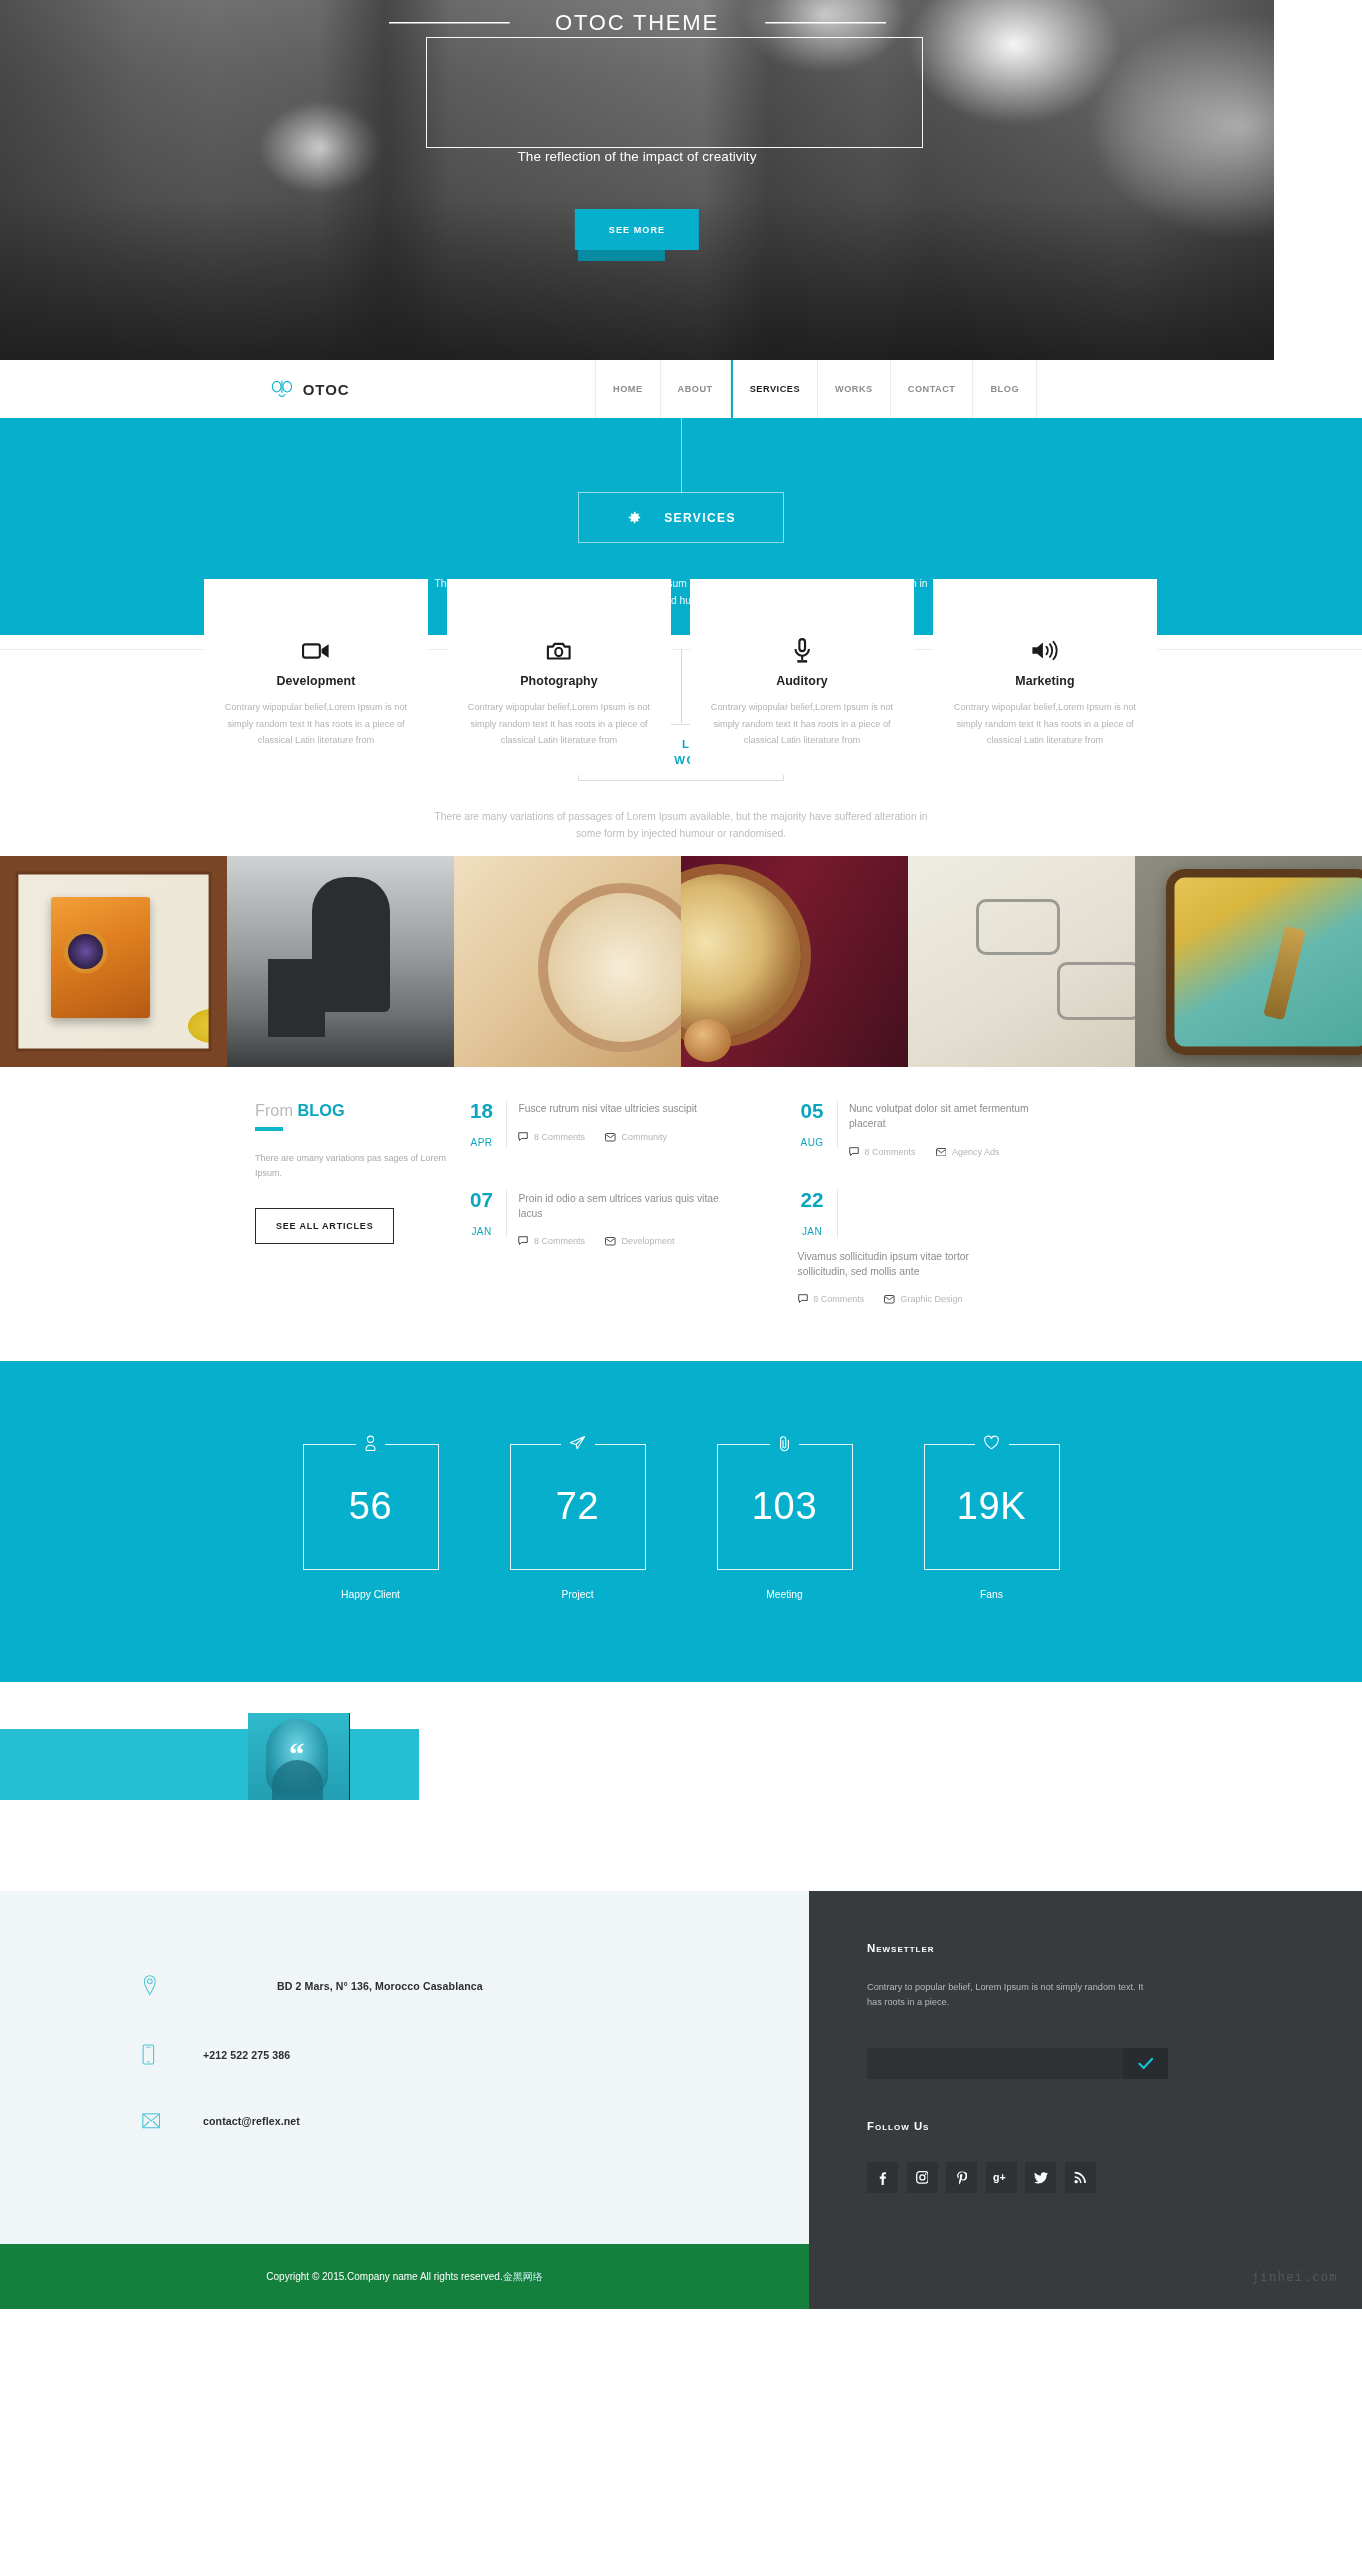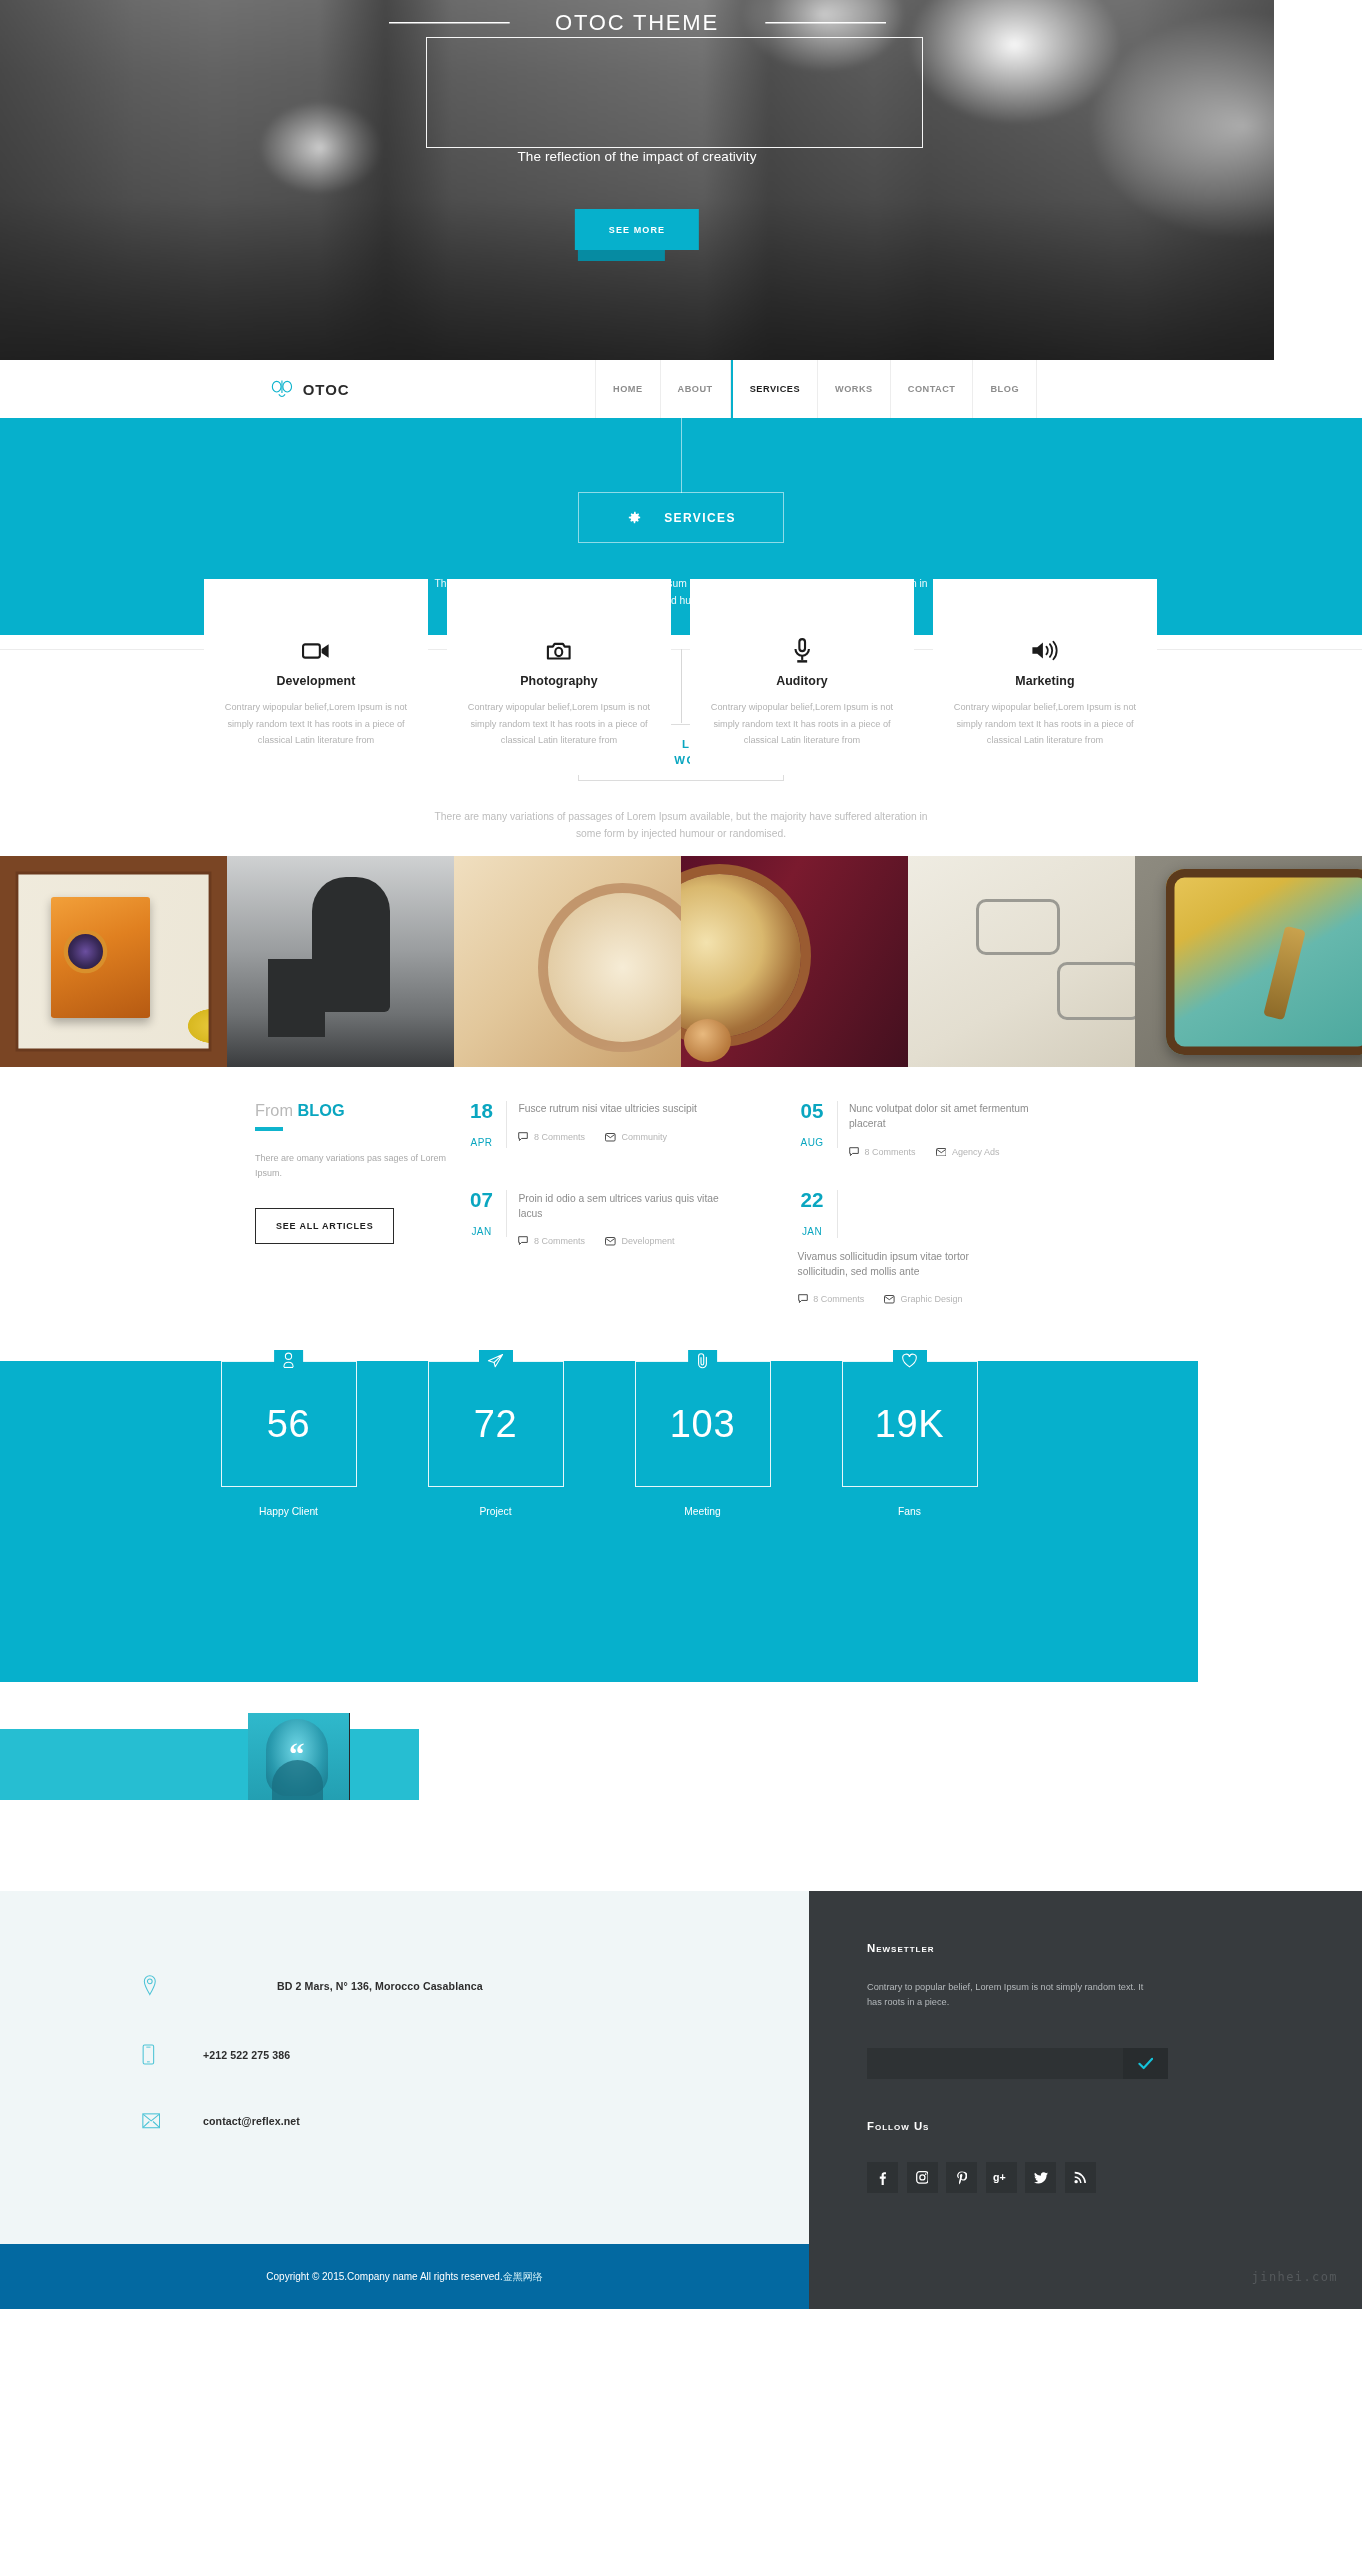--- a/index.html
+++ b/index.html
@@ -385,23 +385,24 @@
   .post-meta span { display: inline-flex; align-items: center; gap: 5.7px; }
   .post.wide .post-body { padding-left: 11.4px; }
   .post.wide { align-items: flex-start; }
   .post.stacked { flex-direction: column; }
   .post.stacked .post-date { border-right: 0.7px solid #e6e6e6; width: 40px; padding-bottom: 1.4px; }
   .post.stacked .post-body { padding-left: 0; padding-top: 11.4px; }
 
   
   .counters {
     background: #06b0cc;
-    width: 1198px;
+    width: 1362px;
     height: 321px;
     display: flex;
+    align-items: center;
     justify-content: center;
     gap: 71px;
     position: relative;
   }
   .counter { width: 136px; text-align: center; }
   .counter-box {
     position: relative;
     height: 126px;
     border: 1.4px solid rgba(255,255,255,0.9);
     display: flex; align-items: center; justify-content: center;
@@ -526,21 +527,21 @@
     display: flex; align-items: center; justify-content: center;
     cursor: pointer;
   }
 
   .copybar {
     display: flex;
     width: 1362px;
     height: 65px;
   }
   .copy-left {
-    width: 809px; background: #0369a1;
+    width: 809px; background: #15803d;
     display: flex; align-items: center; justify-content: center;
   }
   .copy-text { color: #ffffff; font-size: 10px; font-weight: 300; }
   .copy-text .cn { color: #cfeff6; }
   .copy-right {
     width: 553px; background: #373b3e;
     display: flex; align-items: center; justify-content: flex-end;
     padding-right: 24px;
   }
   .watermark {

